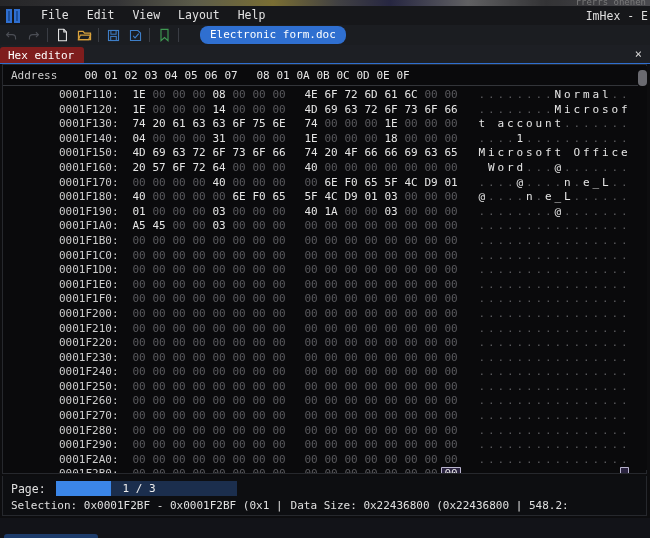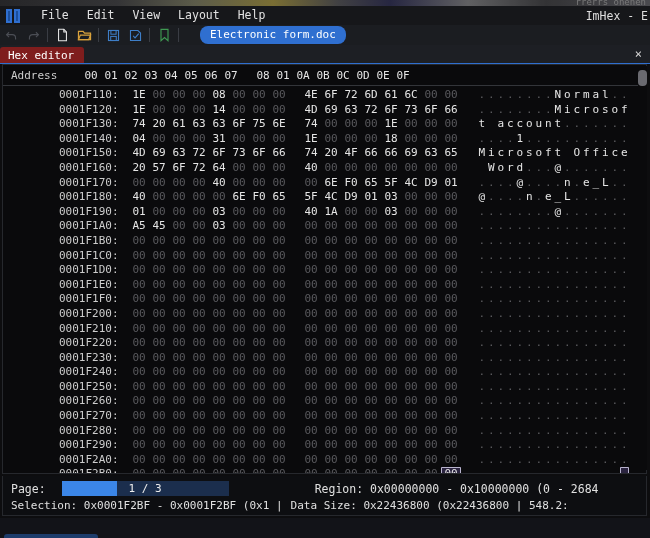--- a/index.html
+++ b/index.html
@@ -61,21 +61,21 @@
   .c-asc .ch.selc{background:#2b2440;box-shadow:inset 0 0 0 1px #b9b4cf;border-radius:1px;color:#e6e6e6;}
 
   .vscroll{position:absolute;right:3px;top:66px;width:9px;height:404px;background:#0a0a0c;}
   .vthumb{position:absolute;right:3px;top:70px;width:9px;height:16px;background:#6a6a70;border-radius:4px;}
 
   
   .status{position:absolute;left:2px;top:476px;width:645px;height:40px;background:#0d0e11;
     border:1px solid #26282d;border-top:none;box-sizing:border-box;overflow:hidden;}
   .srow{display:flex;align-items:flex-end;height:20px;overflow:hidden;white-space:nowrap;}
   .slabel{padding-left:8px;font-size:11.5px;color:#e0e0e0;}
-  .pbar{position:relative;margin-left:16px;width:167px;height:15px;background:#1b2e4d;overflow:hidden;}
+  .pbar{position:relative;margin-left:10px;width:153px;height:15px;background:#1b2e4d;overflow:hidden;padding-left:28px;}
   .pfill{position:absolute;left:0;top:0;height:15px;width:56px;background:#3b86e8;}
   .ptext{position:absolute;left:0;top:0;width:167px;height:15px;line-height:15px;
     text-align:center;color:#ededed;font-size:11px;}
   .sright{margin-left:86px;font-size:11.5px;color:#e0e0e0;}
   .srow2{padding-left:8px;font-size:11px;color:#e0e0e0;height:20px;line-height:20px;
     white-space:nowrap;overflow:hidden;}
   .srow2 .gapspan{display:inline-block;width:8px;}
 
   
   .bottombar{position:absolute;left:0;top:518px;width:650px;height:20px;background:#121318;}
@@ -809,21 +809,20 @@
   <div class="vscroll"></div>
   <div class="vthumb"></div>
 
   <div class="status">
     <div class="srow">
       <div class="slabel">Page:</div>
       <div class="pbar">
         <div class="pfill" id="pfill" style="width: 55.11px;"></div>
         <div class="ptext">1 / 3</div>
       </div>
-      <div class="sright">Region: 0x00000000 - 0x10000000 (0 - 2684</div>
     </div>
     <div class="srow2">
       <span>Selection: 0x0001F2BF - 0x0001F2BF (0x1 |</span><span class="gapspan"></span><span>Data Size: 0x22436800 (0x22436800 | 548.2:</span>
     </div>
   </div>
 
   <div class="bottombar">
     <div class="btab">Pattern Data</div>
   </div>
 

